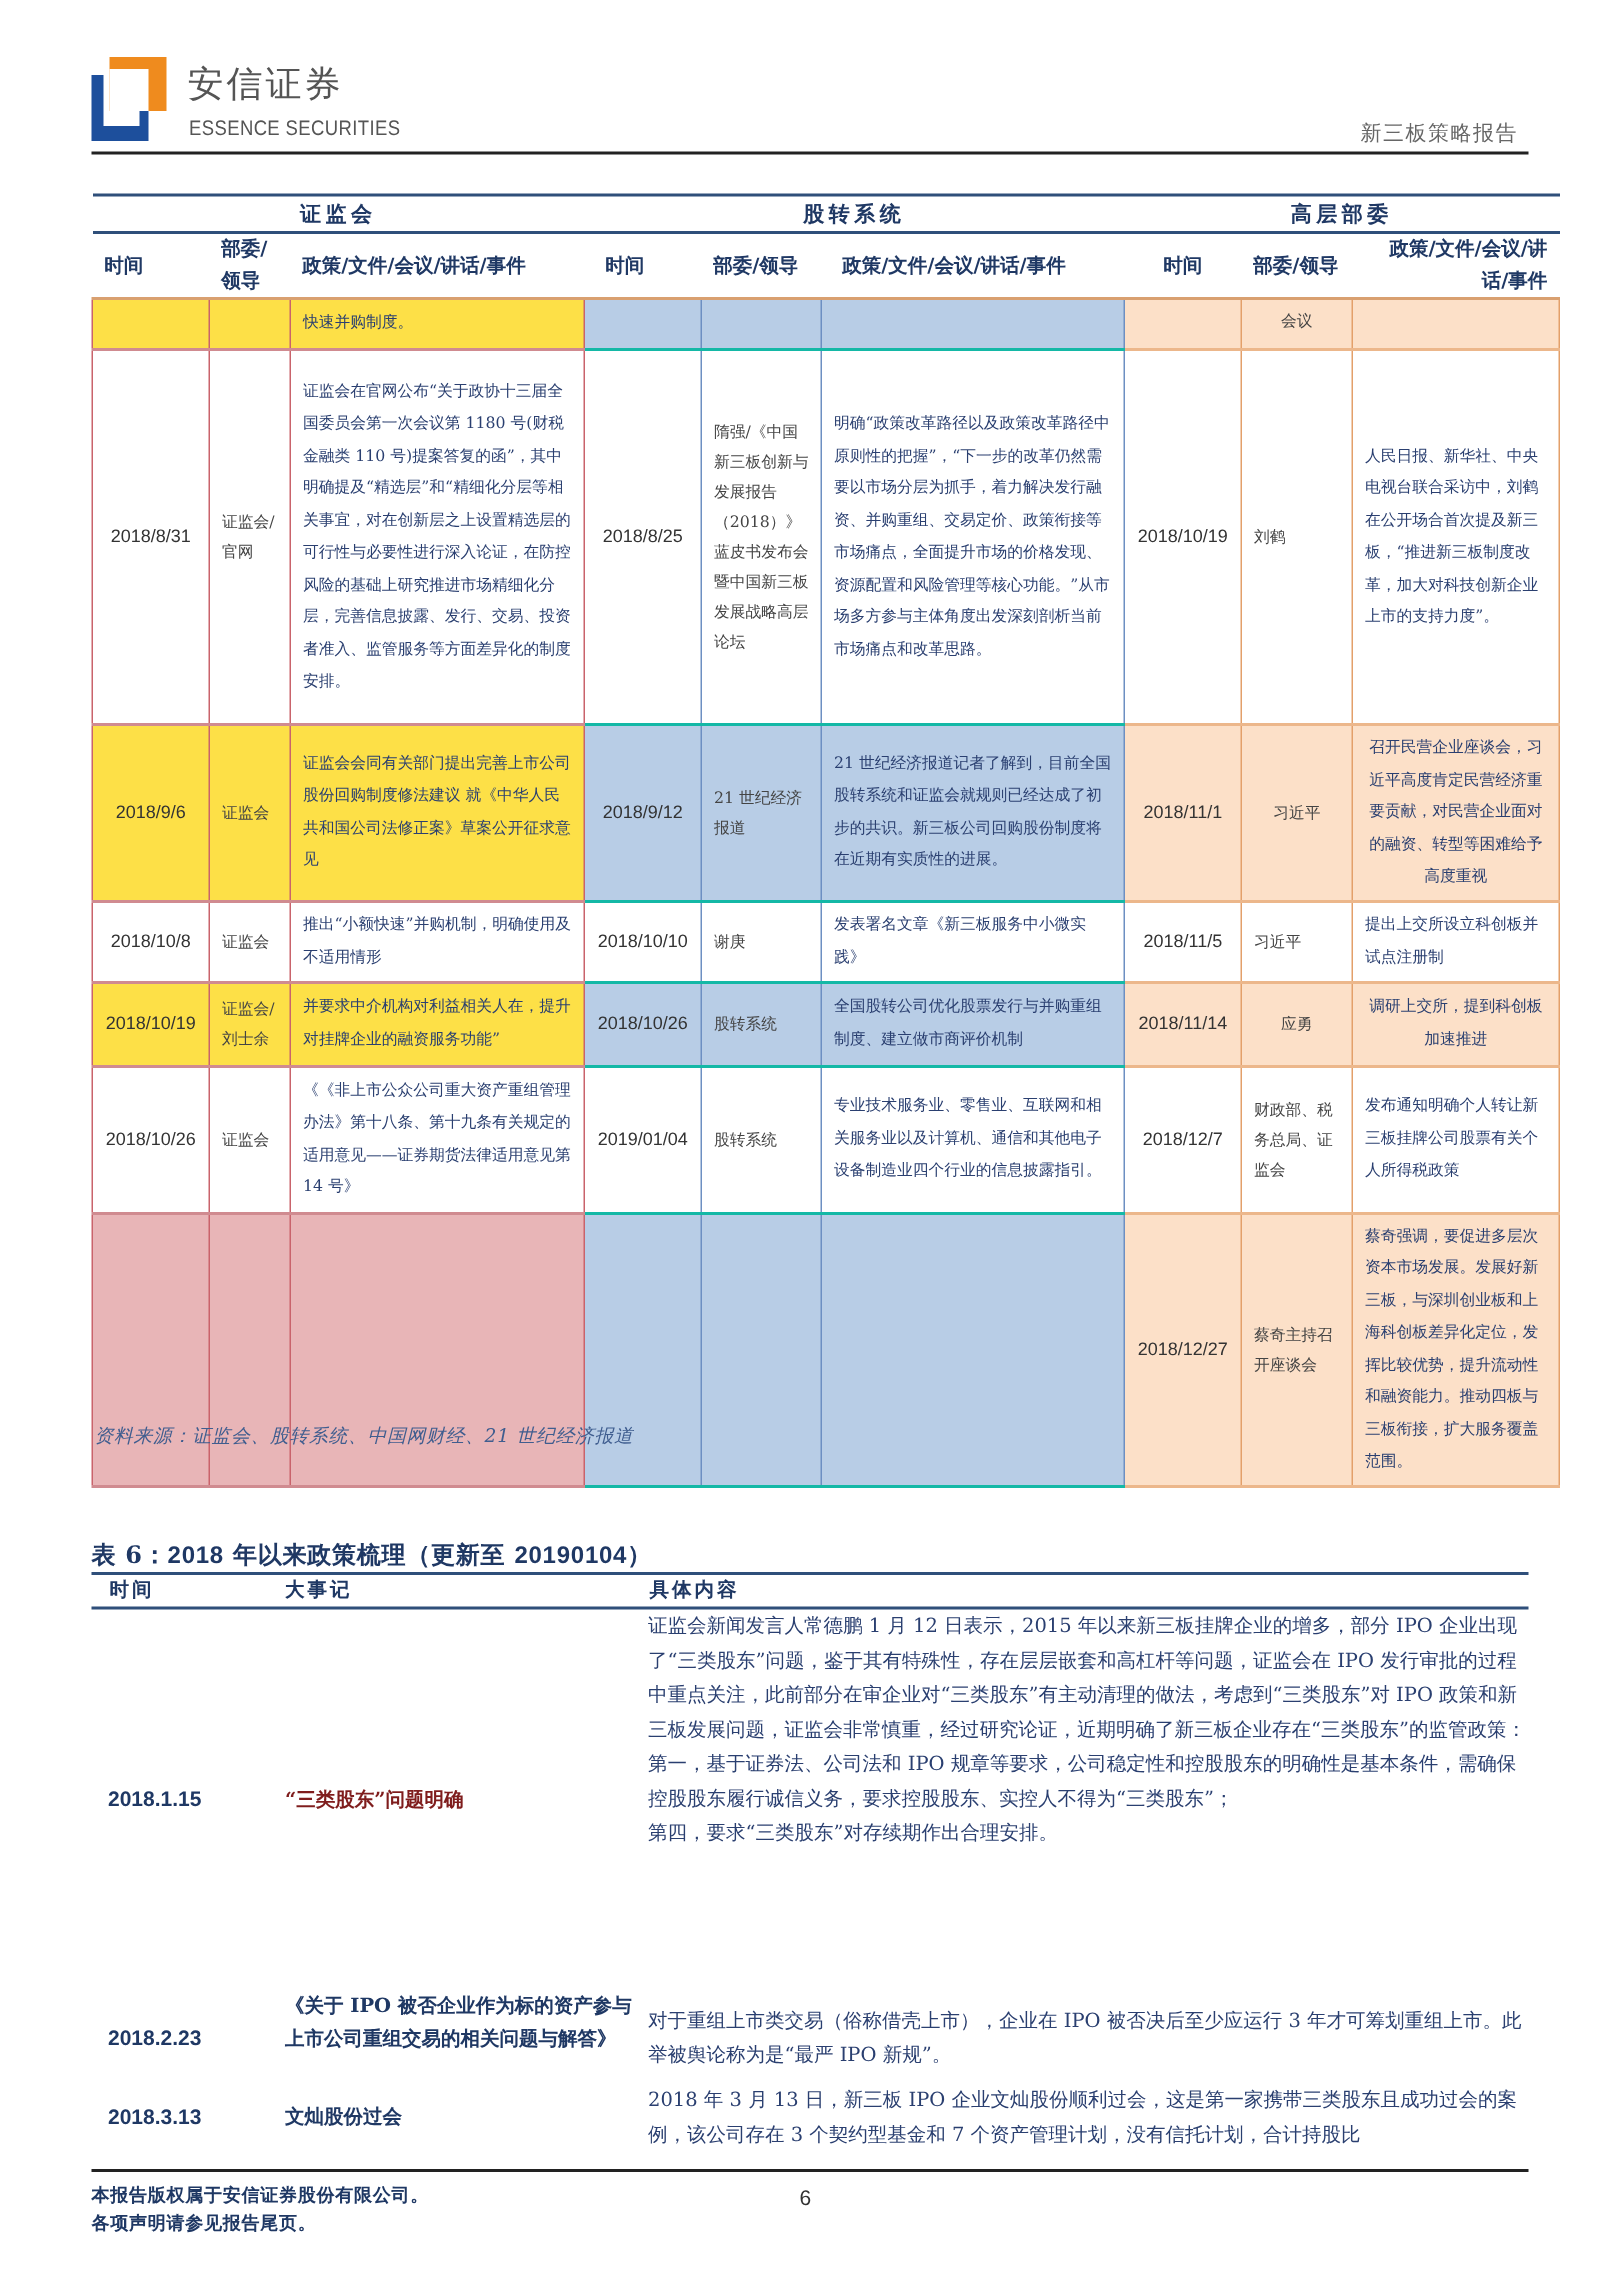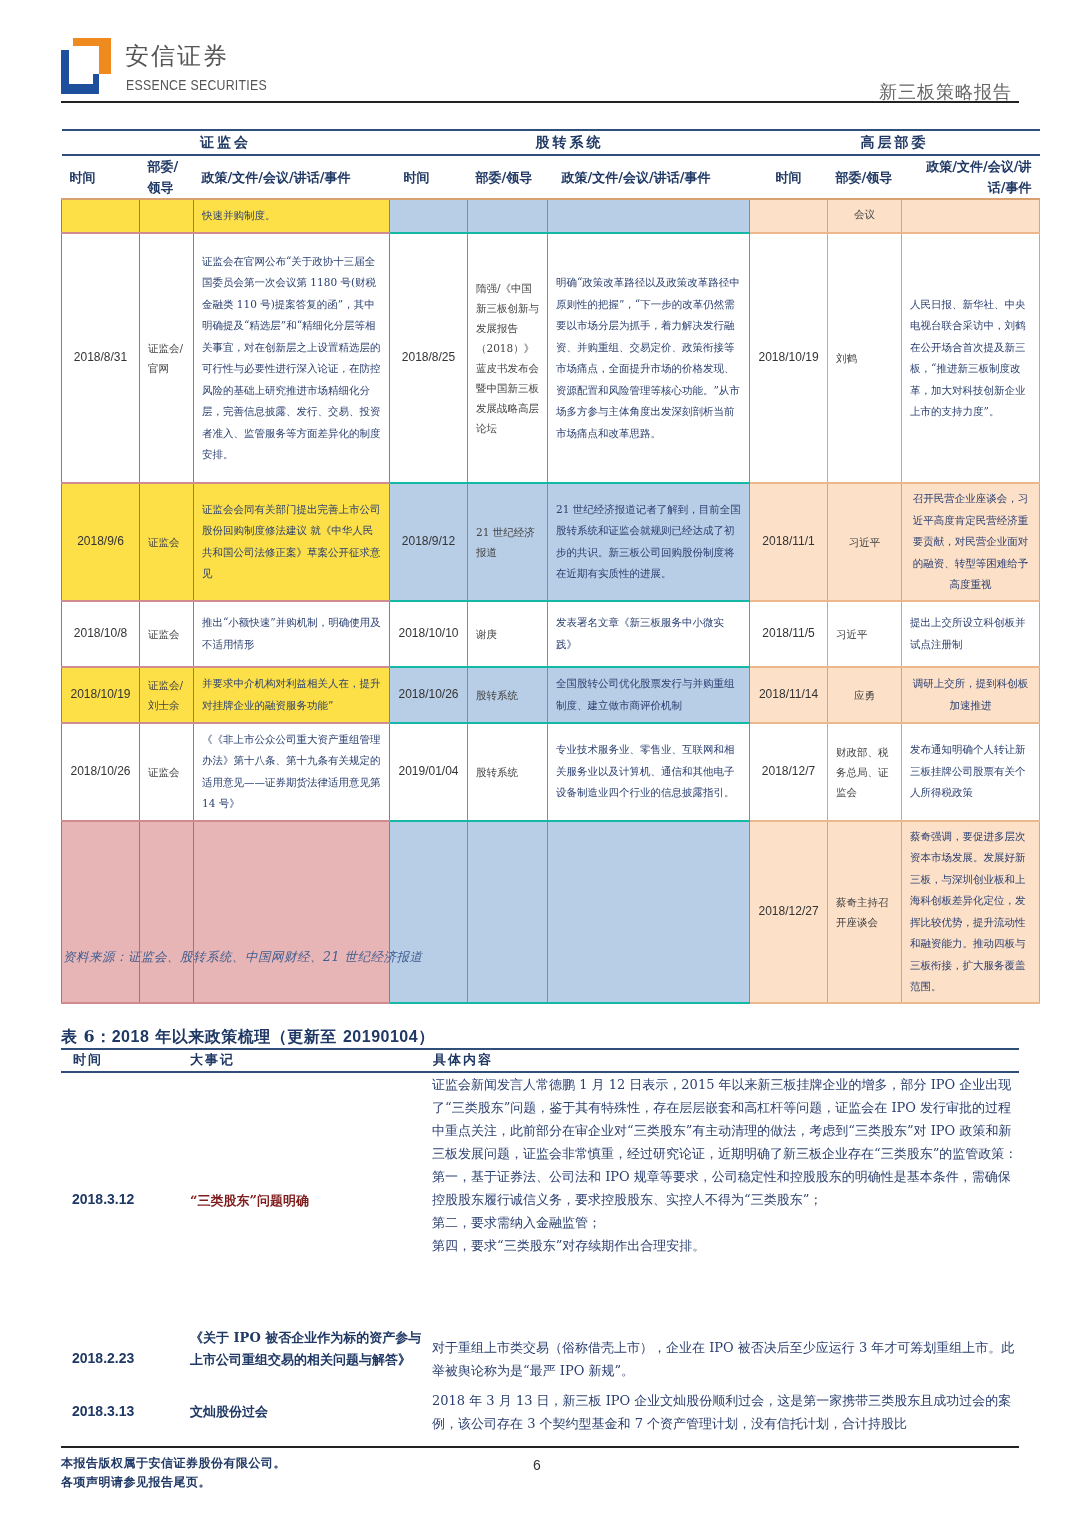--- a/index.html
+++ b/index.html
@@ -7,21 +7,21 @@
   body { position: relative; font-family: "DejaVu Serif", "Liberation Serif", serif; color: #1f3864; }
 
   
   .logo { position: absolute; left: 61px; top: 38px; width: 50px; height: 56px; }
   .logo .blue { position: absolute; left: 0; top: 12px; width: 38px; height: 44px; background: #1d4f9c; }
   .logo .white { position: absolute; left: 8px; top: 12px; width: 24px; height: 34px; background: #fff; }
   .logo .orange { position: absolute; left: 12px; top: 0; width: 38px; height: 36px; background: #ef8b1e; }
   .logo .orange-inner { position: absolute; left: 12px; top: 8px; width: 26px; height: 28px; background: #fff; }
   .brand-cn { position: absolute; left: 125px; top: 36px; font-family: "DejaVu Sans", sans-serif; font-size: 24px; letter-spacing: 2px; color: #555; font-weight: 400; line-height: 40px; }
   .brand-en { position: absolute; left: 126px; top: 77px; font-family: "Liberation Sans", sans-serif; font-size: 14px; color: #555; line-height: 16px; letter-spacing: 0.3px; transform: scaleX(0.88); transform-origin: left; }
-  .report-type { position: absolute; right: 68px; top: 80px; font-size: 18px; color: #666; letter-spacing: 1px; text-align: center; }
+  .report-type { position: absolute; right: 68px; top: 80px; font-size: 14px; color: #666; letter-spacing: 1px; text-align: center; }
   .header-rule { position: absolute; left: 61px; top: 101px; width: 958px; height: 2px; background: #222; }
 
   
   .t1 { position: absolute; left: 61px; top: 129px; width: 978px; border-collapse: collapse; table-layout: fixed; font-size: 11px; }
   .t1 .grp th { height: 25px; font-size: 14px; font-weight: bold; color: #1f3864; border-top: 2px solid #2f4f7a; border-bottom: 2px solid #2f4f7a; letter-spacing: 3px; }
   .t1 .hdr th { height: 44px; font-size: 13px; font-weight: bold; color: #1f3864; text-align: left; padding: 0 8px; line-height: 21px; border-bottom: 2px solid #d9a070; }
   .t1 td { vertical-align: middle; padding: 4px 8px; line-height: 21.5px; color: #2a3f70; }
   .t1 td.date { font-family: "Liberation Sans", sans-serif; font-size: 12px; text-align: center; padding: 0 4px; color: #333; }
   .t1 td.who { font-size: 10.5px; color: #444; line-height: 20px; }
   .t1 td.txt { font-size: 10.5px; }
@@ -134,21 +134,21 @@
       <td class="r who">证监会</td>
       <td class="r txt">证监会会同有关部门提出完善上市公司股份回购制度修法建议 就《中华人民共和国公司法修正案》草案公开征求意见</td>
       <td class="b date">2018/9/12</td>
       <td class="b who">21 世纪经济报道</td>
       <td class="b txt">21 世纪经济报道记者了解到，目前全国股转系统和证监会就规则已经达成了初步的共识。新三板公司回购股份制度将在近期有实质性的进展。</td>
       <td class="o date">2018/11/1</td>
       <td class="o who">习近平</td>
       <td class="o txt">召开民营企业座谈会，习近平高度肯定民营经济重要贡献，对民营企业面对的融资、转型等困难给予高度重视</td>
     </tr>
 
-    <tr style="height:66px">
+    <tr style="height:54px">
       <td class="r date">2018/10/8</td>
       <td class="r who">证监会</td>
       <td class="r txt">推出“小额快速”并购机制，明确使用及不适用情形</td>
       <td class="b date">2018/10/10</td>
       <td class="b who">谢庚</td>
       <td class="b txt">发表署名文章《新三板服务中小微实践》</td>
       <td class="o date">2018/11/5</td>
       <td class="o who">习近平</td>
       <td class="o txt">提出上交所设立科创板并试点注册制</td>
     </tr>
@@ -193,26 +193,25 @@
 
 <div class="source">资料来源：证监会、股转系统、中国网财经、21 世纪经济报道</div>
 
 <div class="t6-title"><span>表 6：</span><span class="num">2018</span><span> 年以来政策梳理（更新至 </span><span class="num">20190104</span><span>）</span></div>
 <div class="t6-rule-top"></div>
 <div class="t6-h" style="left:73px">时间</div>
 <div class="t6-h" style="left:190px">大事记</div>
 <div class="t6-h" style="left:433px">具体内容</div>
 <div class="t6-rule-mid"></div>
 
-<div class="t6-date" style="top:1191px">2018.3.12</div>
+<div class="t6-date" style="top:1191px">2018.1.15</div>
 <div class="t6-event red" style="top:1190px">“三类股东”问题明确</div>
 <div class="t6-body" style="top:1073px">
   <p>证监会新闻发言人常德鹏 1 月 12 日表示，2015 年以来新三板挂牌企业的增多，部分 IPO 企业出现了“三类股东”问题，鉴于其有特殊性，存在层层嵌套和高杠杆等问题，证监会在 IPO 发行审批的过程中重点关注，此前部分在审企业对“三类股东”有主动清理的做法，考虑到“三类股东”对 IPO 政策和新三板发展问题，证监会非常慎重，经过研究论证，近期明确了新三板企业存在“三类股东”的监管政策：</p>
   <p>第一，基于证券法、公司法和 IPO 规章等要求，公司稳定性和控股股东的明确性是基本条件，需确保控股股东履行诚信义务，要求控股股东、实控人不得为“三类股东”；</p>
-  <p>第二，要求需纳入金融监管；</p>
   <p>第四，要求“三类股东”对存续期作出合理安排。</p>
 </div>
 
 <div class="t6-date" style="top:1350px">2018.2.23</div>
 <div class="t6-event" style="top:1327px; width:232px">《关于 IPO 被否企业作为标的资产参与上市公司重组交易的相关问题与解答》</div>
 <div class="t6-body" style="top:1336px">
   <p>对于重组上市类交易（俗称借壳上市），企业在 IPO 被否决后至少应运行 3 年才可筹划重组上市。此举被舆论称为是“最严 IPO 新规”。</p>
 </div>
 
 <div class="t6-date" style="top:1403px">2018.3.13</div>

